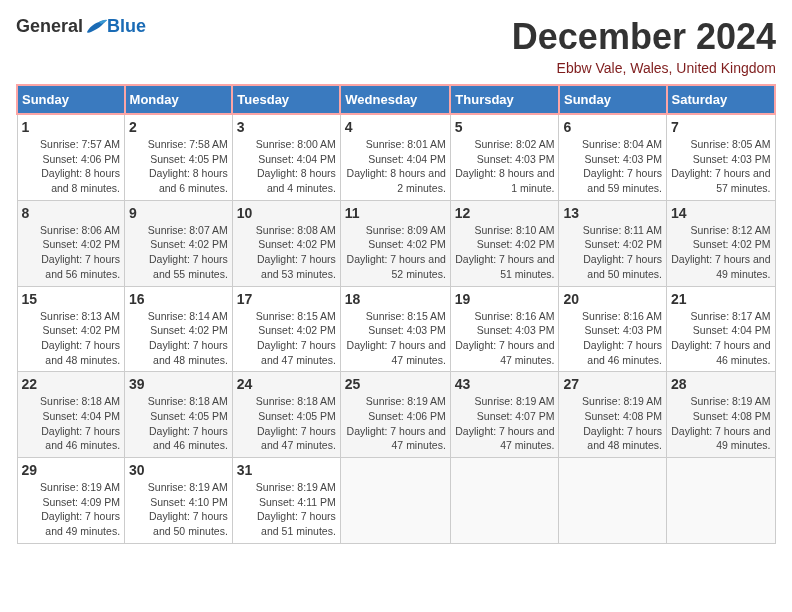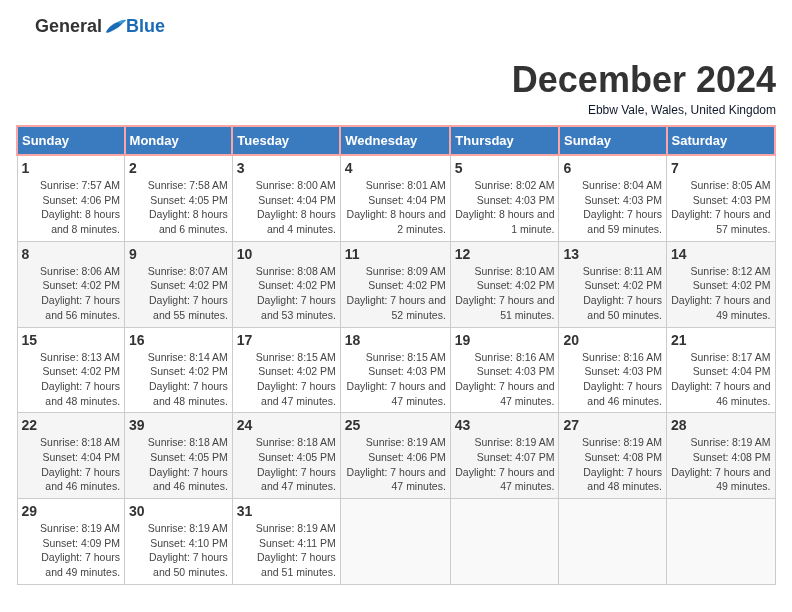--- a/index.html
+++ b/index.html
@@ -20,39 +20,38 @@
       display: flex;
       flex-direction: column;
       align-items: flex-start;
     }
     .logo-text {
       display: flex;
       align-items: center;
       font-size: 18px;
       font-weight: bold;
     }
-    .logo-general { color: #333; margin-left: 19px; }
+    .logo-general { color: #333; }
     .logo-blue { color: #1a6bb5; }
     .logo-bird {
       width: 22px;
       height: 18px;
       margin-left: 2px;
     }
     .title-block {
       text-align: right;
-      margin-top: 43px;
     }
     .month-title {
       font-size: 36px;
       font-weight: bold;
       color: #333;
     }
     .location {
-      font-size: 12px;
-      color: #0f172a;
+      font-size: 14px;
+      color: #7f1d1d;
       margin-top: 2px;
     }
     .calendar-table {
       width: 100%;
       border-collapse: collapse;
       font-size: 11px;
     }
     .calendar-table th {
       background-color: #3a7abf;
       color: #fff;

